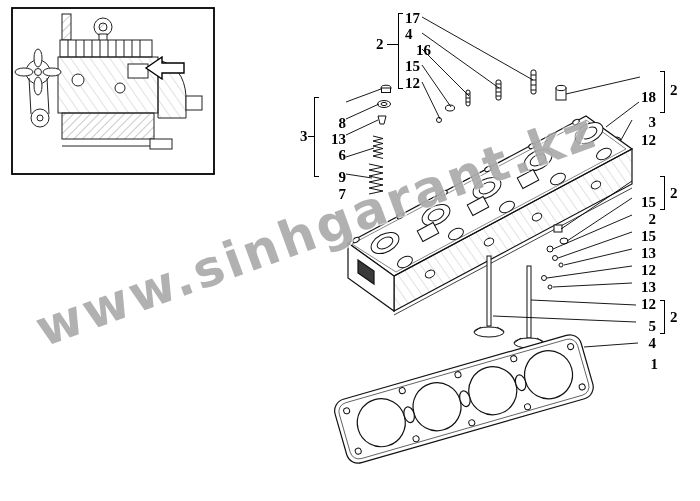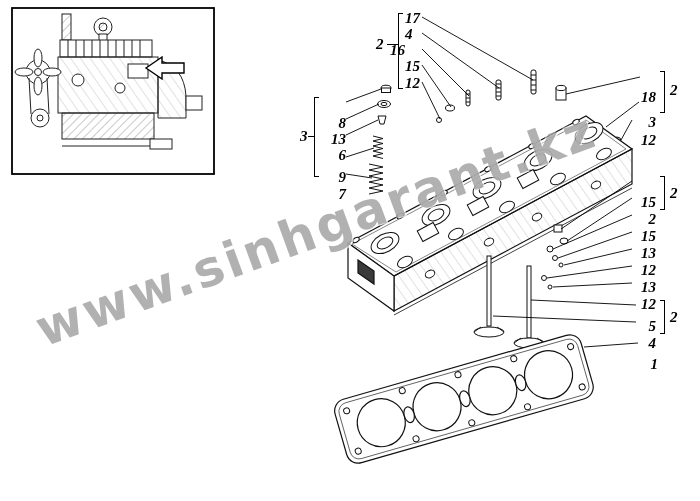--- a/index.html
+++ b/index.html
@@ -1,20 +1,20 @@
 <!DOCTYPE html>
 <html><head>
 <meta charset="utf-8">
 <style>
   * { margin:0; padding:0; box-sizing:border-box; }
   html,body { width:700px; height:501px; }
   body { background:#fff; position:relative; overflow:hidden; font-family:"Liberation Serif", serif; }
   .stage { position:absolute; left:0; top:0; width:700px; height:501px; background:#fff; }
   svg.art { position:absolute; left:0; top:0; z-index:1; }
-  .co { position:absolute; z-index:4; font-style:italic; font-weight:bold; font-size:15px; line-height:16px; color:#000; white-space:nowrap; }
+  .co { position:absolute; z-index:4; font-weight:bold; font-size:15px; line-height:16px; color:#000; white-space:nowrap; }
   .co.r { text-align:right;margin-top:20px; }
   .bkl { position:absolute; z-index:4; width:5px; border-left:1.4px solid #000; border-top:1.4px solid #000; border-bottom:1.4px solid #000; }
   .bkr { position:absolute; z-index:4; width:5px; border-right:1.4px solid #000; border-top:1.4px solid #000; border-bottom:1.4px solid #000; }
   .tick { position:absolute; z-index:4; border-top:1.4px solid #000; height:0; }
   .watermark {
     position:absolute; left:38px; top:302px; width:680px; z-index:6;
     transform:rotate(-20deg); transform-origin:0 50%;
     font-family:"DejaVu Sans", sans-serif; font-weight:bold; font-size:50px;
     letter-spacing:3px; color:rgba(100,100,100,0.5);
     text-shadow:1px 1px 0 rgba(255,255,255,0.75), -1px -1px 0 rgba(255,255,255,0.55);
@@ -222,21 +222,21 @@
       <line x1="636" y1="322" x2="493" y2="316"></line>
       <line x1="638" y1="343" x2="584" y2="347"></line>
     </g>
   </svg>
 
   <div class="co" style="left:376px; top:36px;">2</div>
   <div class="tick" style="left:387px; top:44px; width:11px;"></div>
   <div class="bkl" style="left:398px; top:13px; height:76px;"></div>
   <div class="co" style="left:405px; top:10px;">17</div>
   <div class="co" style="left:405px; top:26px;">4</div>
-  <div class="co" style="left:390px; top:42px;">16</div>
+  <div class="co" style="left:416px; top:42px;">16</div>
   <div class="co" style="left:405px; top:58px;">15</div>
   <div class="co" style="left:405px; top:75px;">12</div>
 
   <div class="co" style="left:300px; top:128px;">3</div>
   <div class="tick" style="left:308px; top:136px; width:6px;"></div>
   <div class="bkl" style="left:314px; top:97px; height:80px;"></div>
   <div class="co r" style="left:322px; top:95px; width:24px;">8</div>
   <div class="co r" style="left:322px; top:111px; width:24px;">13</div>
   <div class="co r" style="left:322px; top:127px; width:24px;">6</div>
   <div class="co r" style="left:322px; top:149px; width:24px;">9</div>

